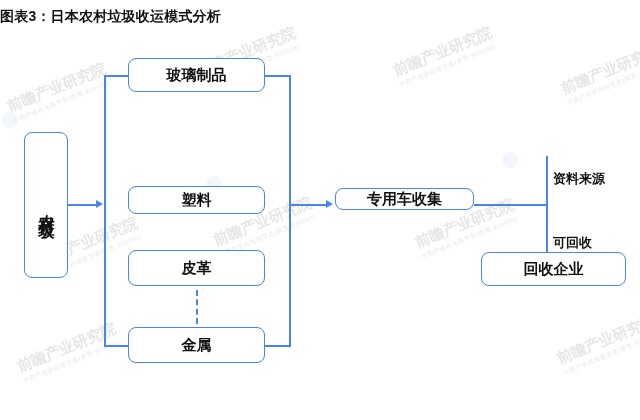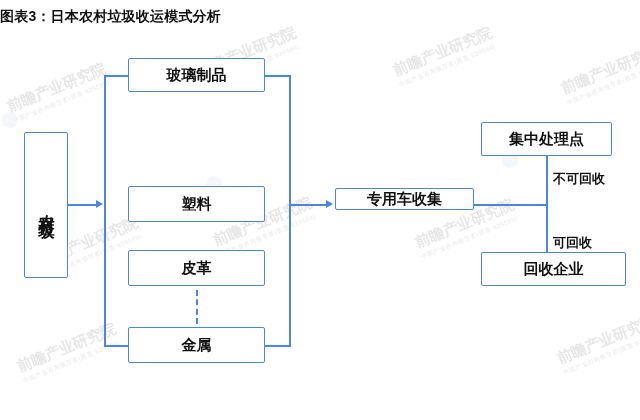--- a/index.html
+++ b/index.html
@@ -64,21 +64,21 @@
     width: 16px; height: 16px;
     border-radius: 50%;
     background: #e9eef5;
     opacity: 0.55;
   }
 
   
   .node {
     position: absolute;
     border: 1.6px solid #4a86e8;
-    border-radius: 2px;
+    border-radius: 8px;
     background: #ffffff;
     box-sizing: border-box;
     display: flex;
     align-items: center;
     justify-content: center;
     color: #111111;
     font-size: 15px;
     font-weight: bold;
     z-index: 3;
   }
@@ -185,39 +185,38 @@
   <div class="node vert" style="left:24px; top:132px; width:44px; height:146px;">农村垃圾</div>
 
   <div class="line-h" style="left:68px; top:204px; width:29px;"></div>
   <div class="arrow-head" style="left:96px; top:200px;"></div>
 
   <div class="line-v" style="left:104px; top:75px; height:270px;"></div>
   <div class="line-h" style="left:104px; top:75px; width:26px;"></div>
   <div class="line-h" style="left:104px; top:345px; width:26px;"></div>
 
   <div class="node" style="left:128px; top:58px; width:137px; height:34px;">玻璃制品</div>
-  <div class="node" style="left:128px; top:186px; width:137px; height:36px;">塑料</div>
+  <div class="node" style="left:128px; top:186px; width:137px; height:28px;">塑料</div>
   <div class="node" style="left:128px; top:250px; width:137px; height:36px;">皮革</div>
   <div class="node" style="left:128px; top:327px; width:137px; height:36px;">金属</div>
 
   <div class="line-v dashed" style="left:196px; top:290px; height:34px;"></div>
 
   <div class="line-h" style="left:264px; top:75px; width:27px;"></div>
   <div class="line-h" style="left:264px; top:345px; width:27px;"></div>
   <div class="line-v" style="left:289px; top:75px; height:270px;"></div>
 
   <div class="line-h" style="left:289px; top:204px; width:38px;"></div>
   <div class="arrow-head" style="left:326px; top:200px;"></div>
 
   <div class="node" style="left:335px; top:188px; width:139px; height:22px;">专用车收集</div>
 
   <div class="line-h" style="left:474px; top:204px; width:74px;"></div>
   <div class="line-v" style="left:546px; top:156px; height:97px;"></div>
   <div class="line-v" style="left:546px; top:156px; height:1.6px;"></div>
 
-  <div class="node" style="left:481px; top:122px; width:131px; height:34px;">集中处理点</div>
   <div class="node" style="left:481px; top:252px; width:145px; height:34px;">回收企业</div>
 
-  <div class="edge-label" style="left:553px; top:170px;">不可回收</div>
+  <div class="edge-label" style="left:553px; top:170px;">资料来源</div>
   <div class="edge-label" style="left:553px; top:234px;">可回收</div>
 
 
 </div>
 
 </body></html>

